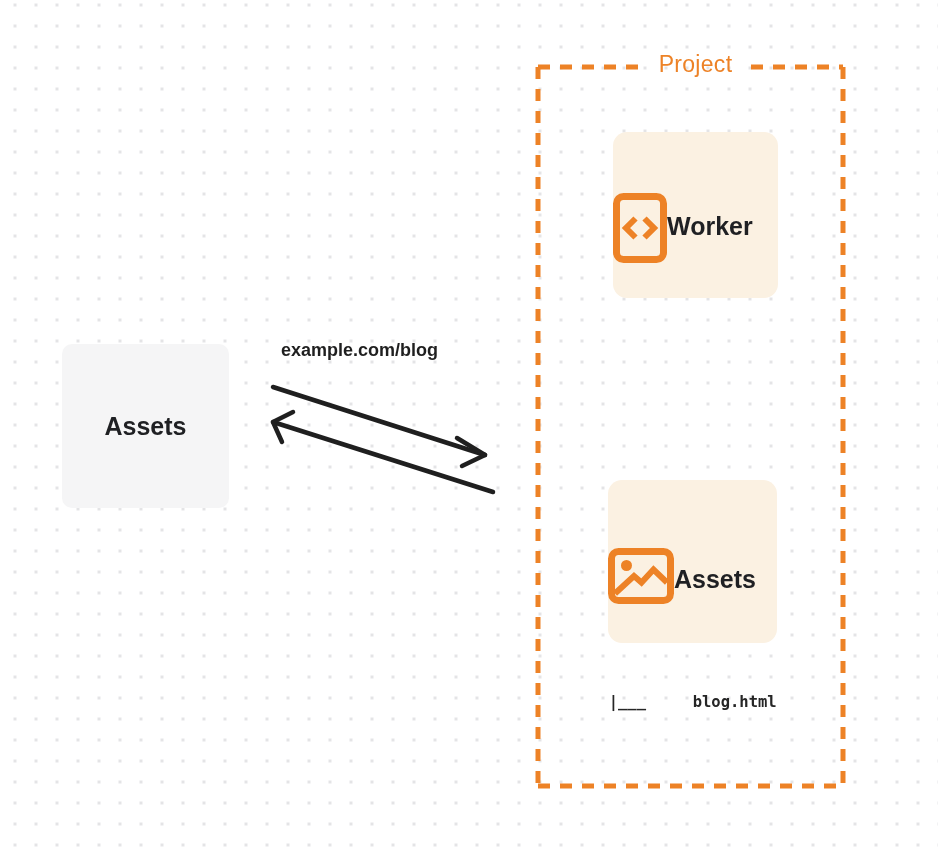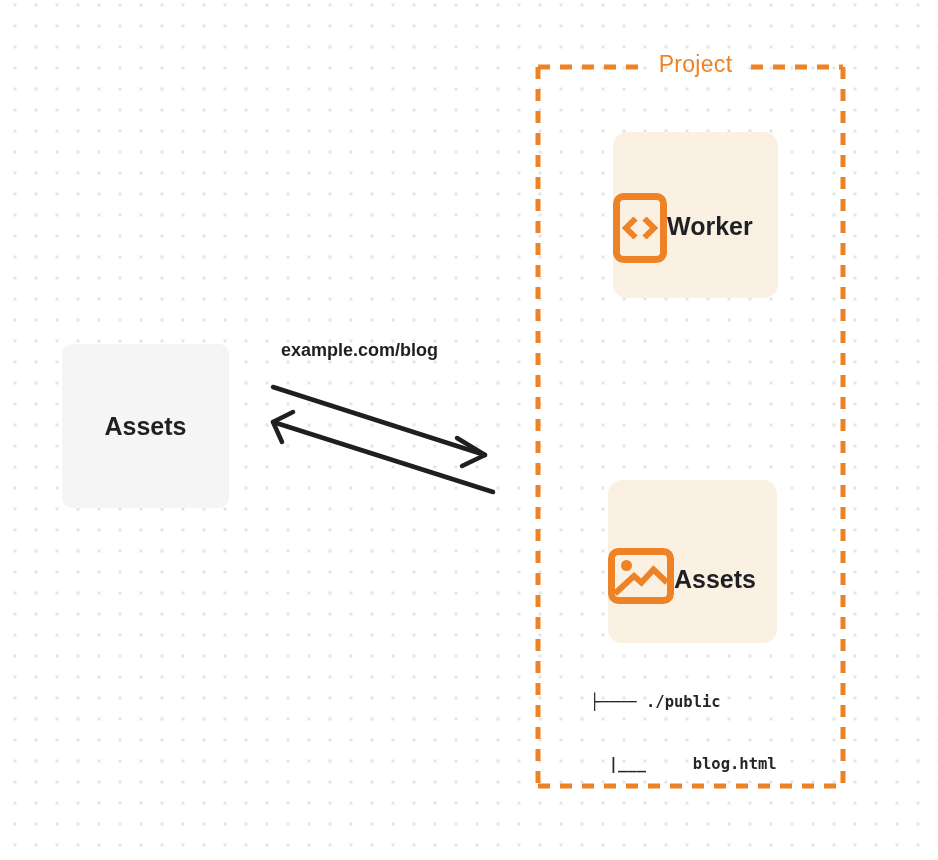--- a/index.html
+++ b/index.html
@@ -135,21 +135,20 @@
   <div class="card card-assets">
     <svg class="icon" width="66" height="56" viewBox="0 0 66 56">
       <rect x="3.5" y="3.5" width="59" height="49" rx="7" fill="none" stroke="#ed8226" stroke-width="7"></rect>
       <circle cx="18.5" cy="17.5" r="5.5" fill="#ed8226"></circle>
       <path d="M7,45.5 L26,28 L33.5,34.5 L45.5,21.5 L59,34.5" fill="none" stroke="#ed8226" stroke-width="6" stroke-linejoin="miter"></path>
     </svg>
     <div class="card-label">Assets</div>
   </div>
 
   <div class="file-tree">
-    <div>├──── ./public</div>
     <div>  |___     blog.html</div>
     
   </div>
 
   <div class="card card-client">
     <div class="card-label">Assets</div>
   </div>
 
   <div class="request-label">example.com/blog</div>
 

